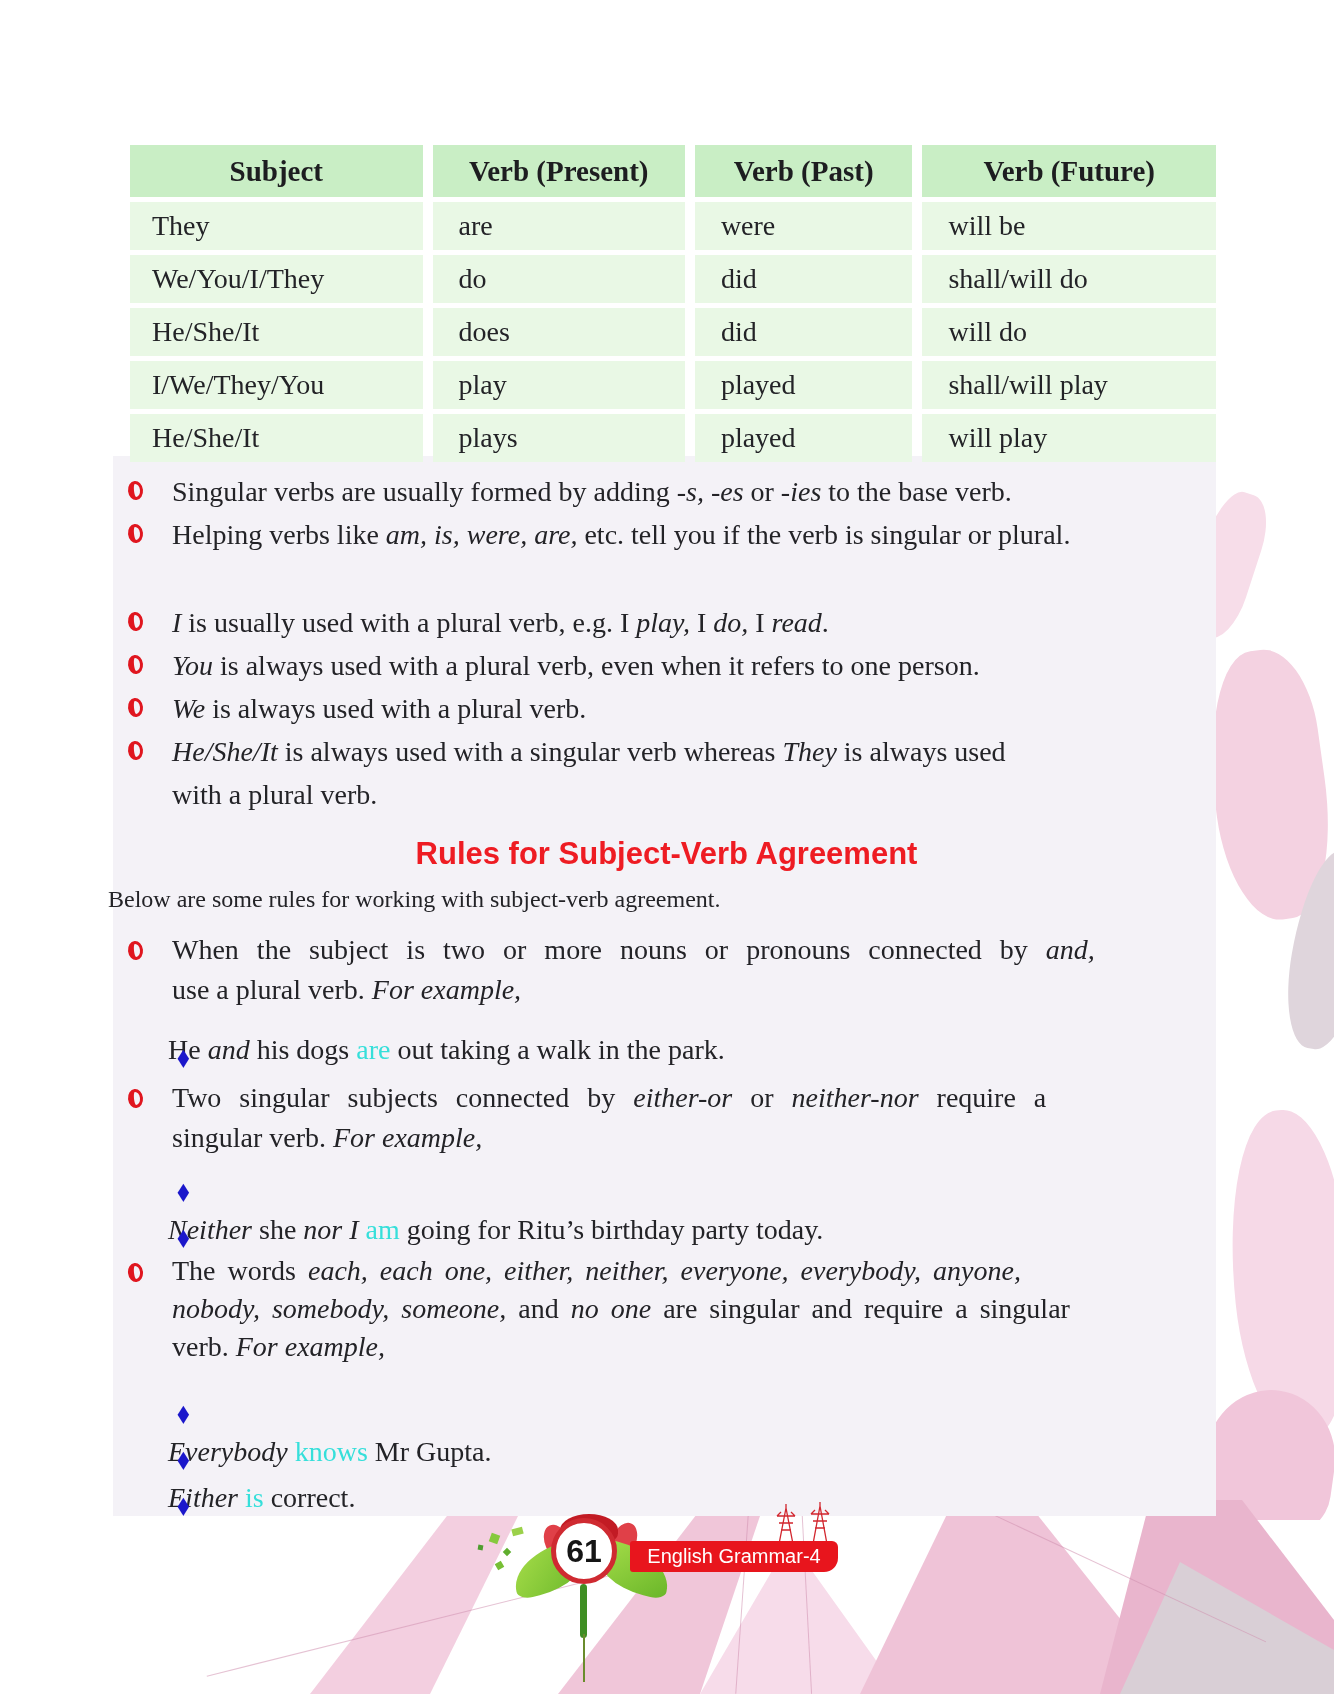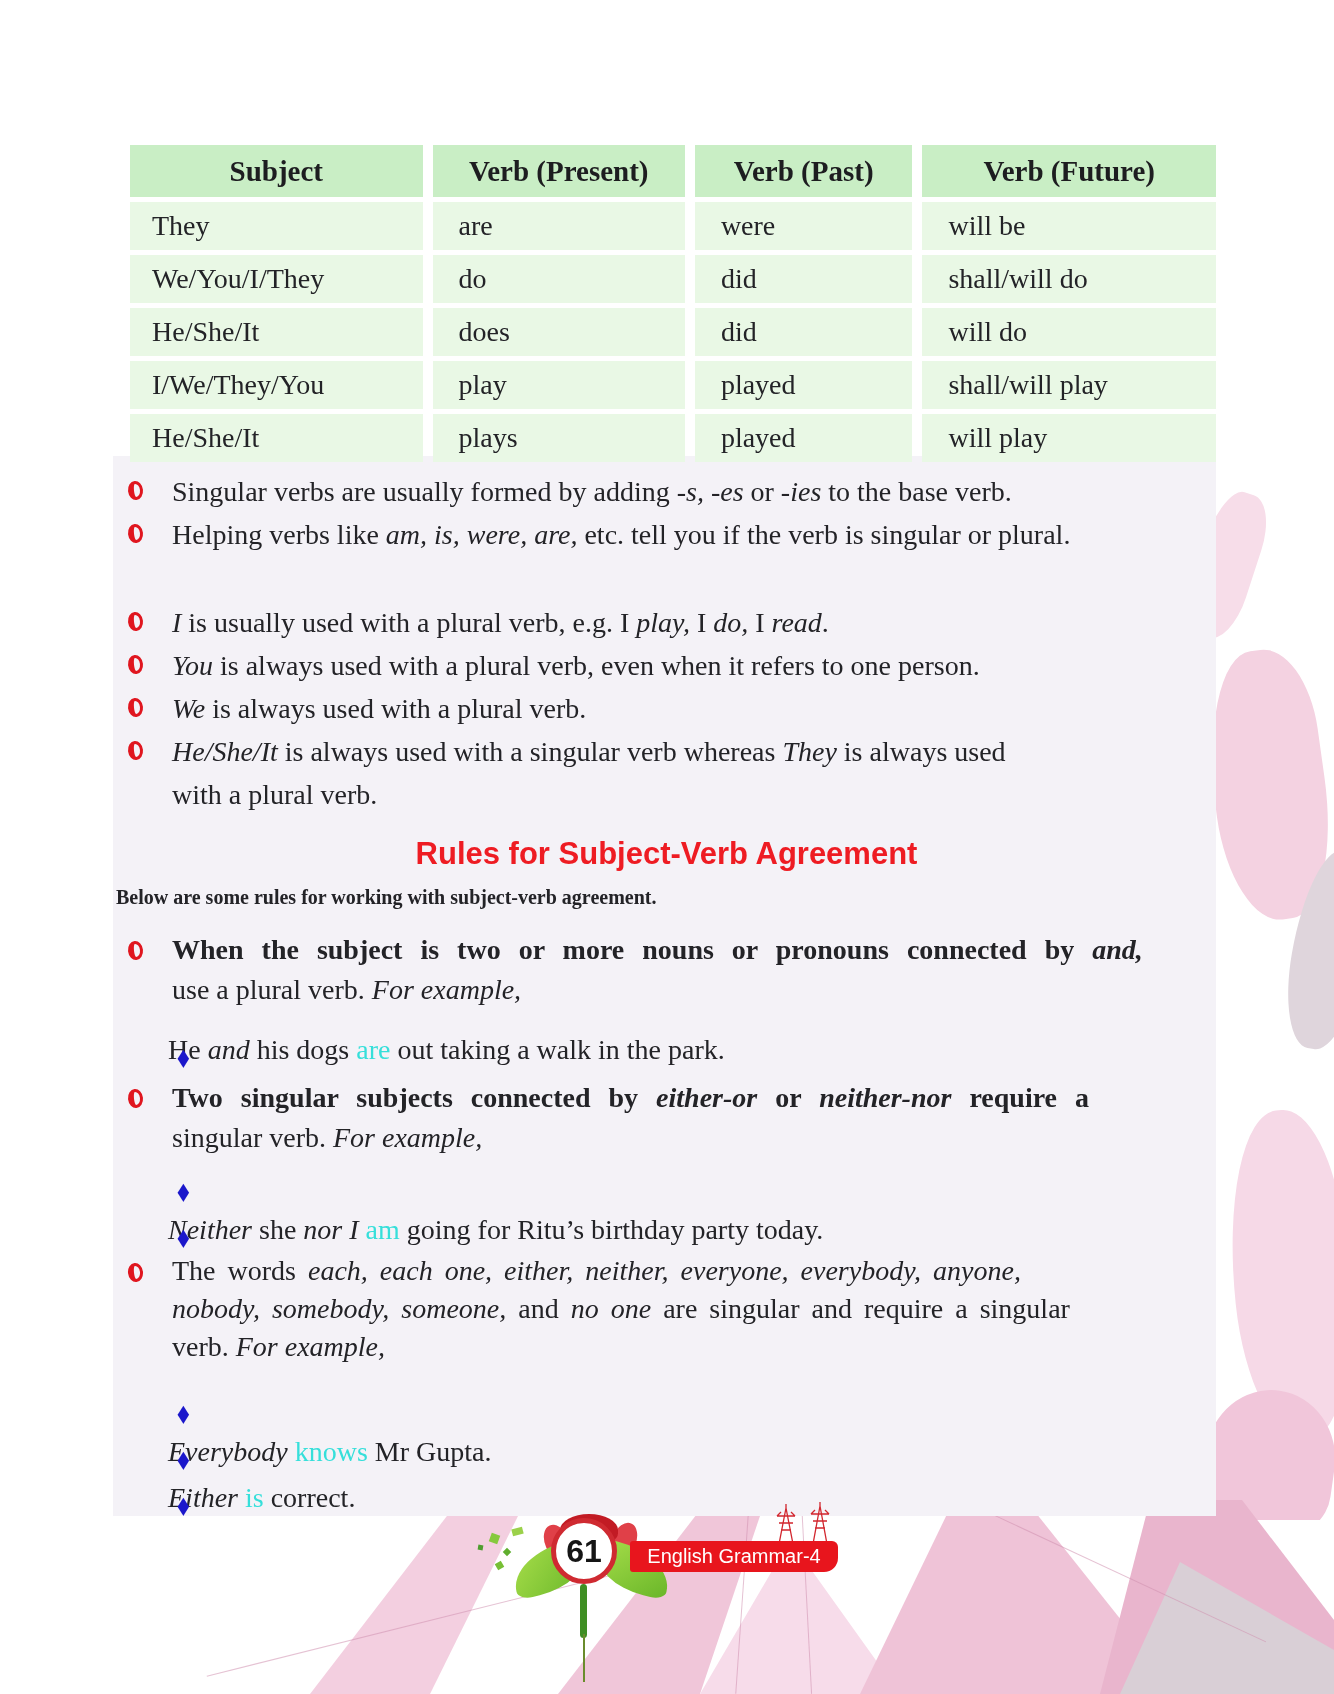--- a/index.html
+++ b/index.html
@@ -19,25 +19,25 @@
   .tblock .btext{margin-left:59px;margin-right:11px;text-align:justify;}
   .omark{position:absolute;left:15px;top:11px;width:15px;height:19px;border:3px solid #e0161f;
          border-left-width:6px;border-radius:50%;transform:rotate(-6deg);box-sizing:border-box;}
   .rule{line-height:40px;}
   .rule3{line-height:38px;}
   .example .etext{margin-left:55px;margin-right:11px;}
   .dmark{position:absolute;left:63px;top:7px;color:#1b17cb;font-size:19px;
          transform:scale(0.8,1.25);transform-origin:center;}
   .it{font-style:italic;}
   .vb{color:#36dfda;}
-  .ws1{word-spacing:11px;font-weight:bold;}
+  .ws1{word-spacing:11px;}
   .ws2{word-spacing:5px;margin-top:36px;}
   .headline{position:absolute;left:128px;top:836px;width:1077px;text-align:center;z-index:2;
             font-family:"Liberation Sans",sans-serif;font-weight:bold;font-size:31px;color:#ee1c23;}
-  .intro{position:absolute;left:116px;top:886px;width:1090px;font-size:20px;z-index:2;font-weight:bold;}
+  .intro{position:absolute;left:108px;top:886px;width:1090px;font-size:24px;z-index:2;}
   
   .right-decor{position:absolute;left:1205px;top:460px;width:129px;height:1060px;z-index:0;overflow:hidden;}
   .petal{position:absolute;}
   
   .bottom-decor{position:absolute;left:0;top:1500px;width:1334px;height:194px;z-index:0;overflow:hidden;}
   .poly{position:absolute;left:0;top:0;width:1334px;height:194px;}
   .thinline{position:absolute;background:#cf8fae;opacity:.55;}
   
   .tulip{position:absolute;background:#e04048;border-radius:50% 50% 40% 40%;z-index:3;}
   .badge{position:absolute;left:551px;top:1518px;width:66px;height:66px;background:#fff;

